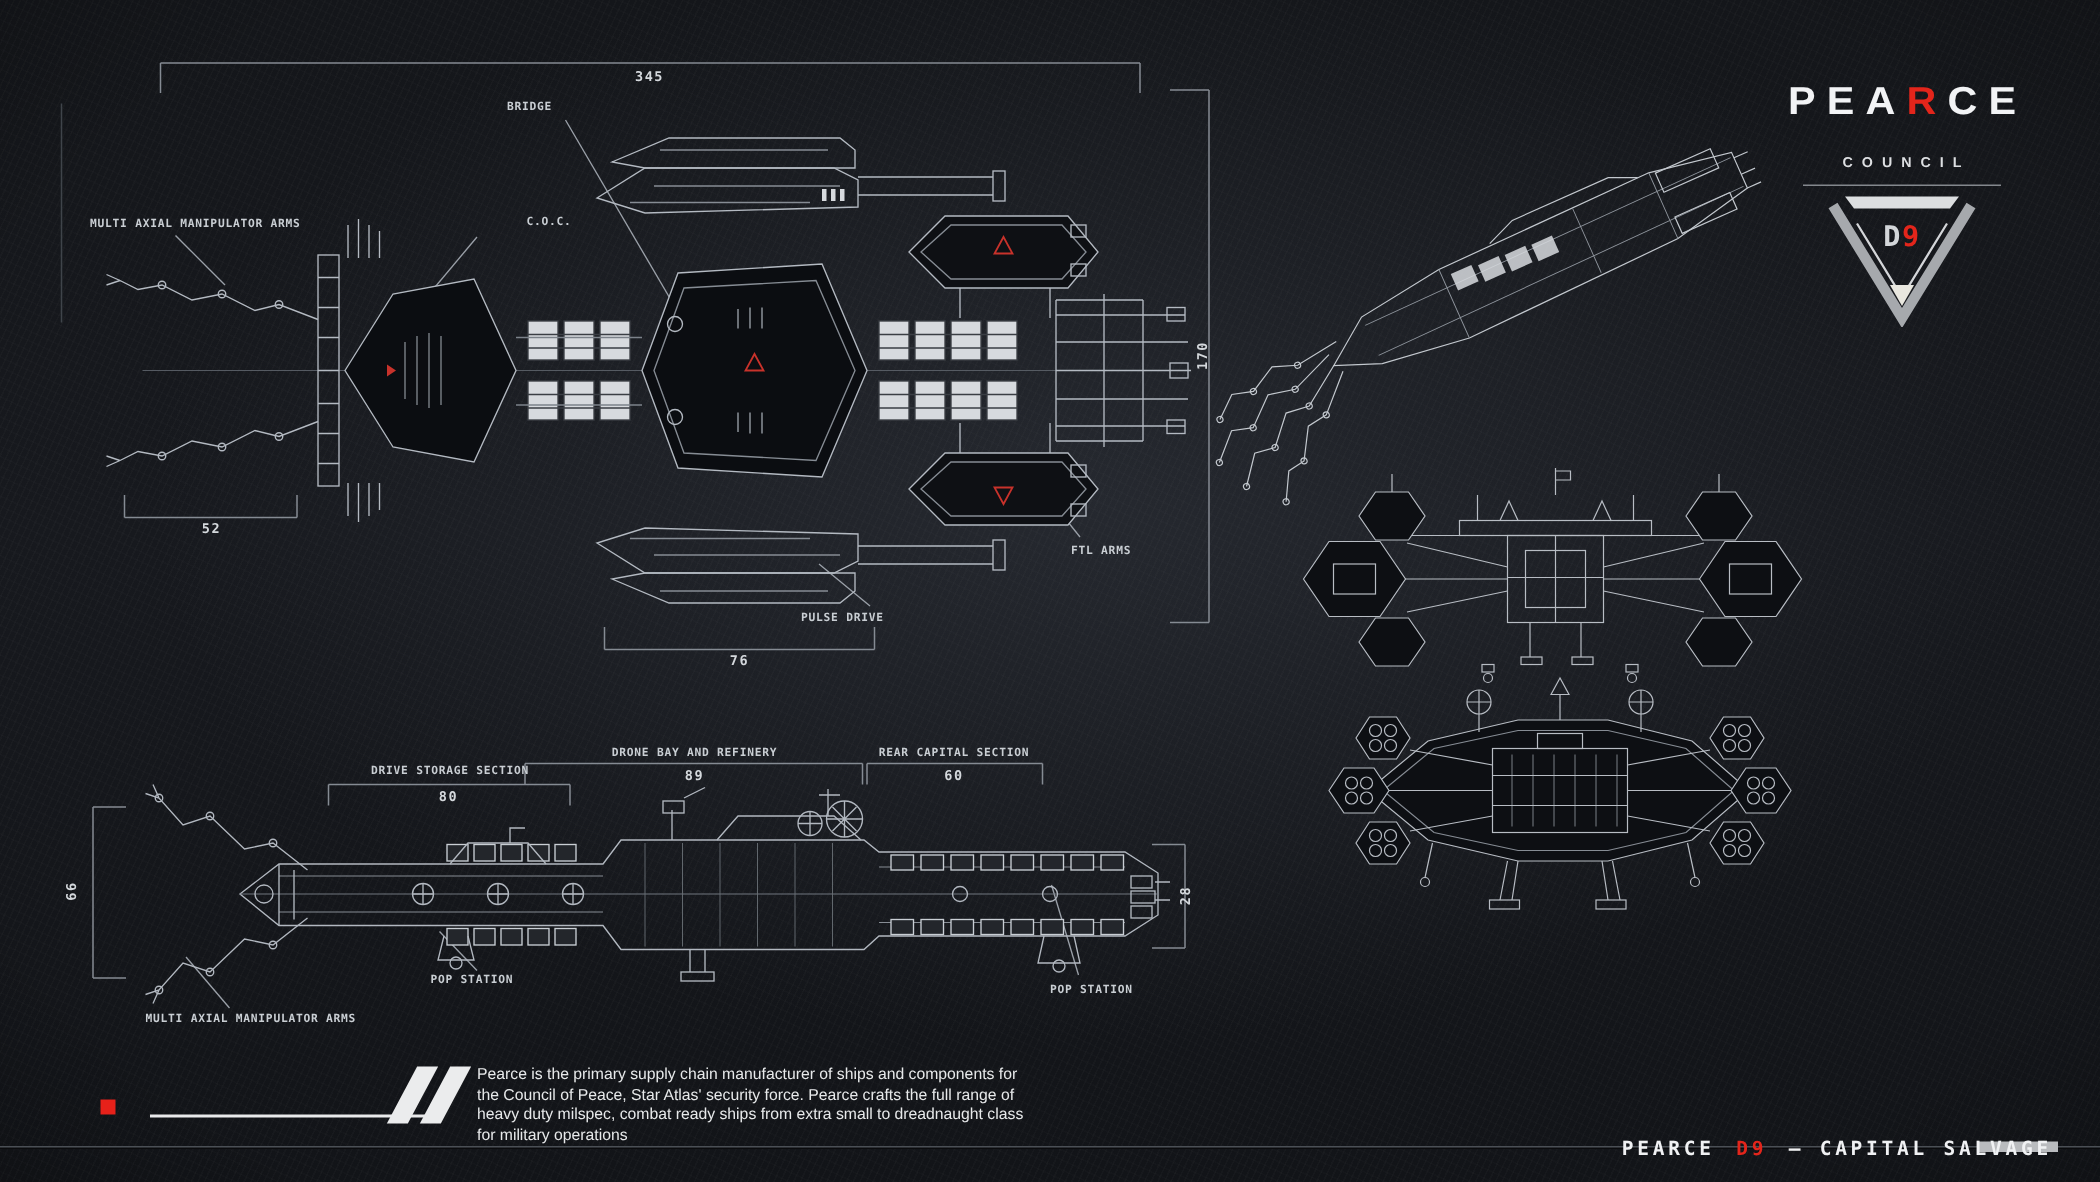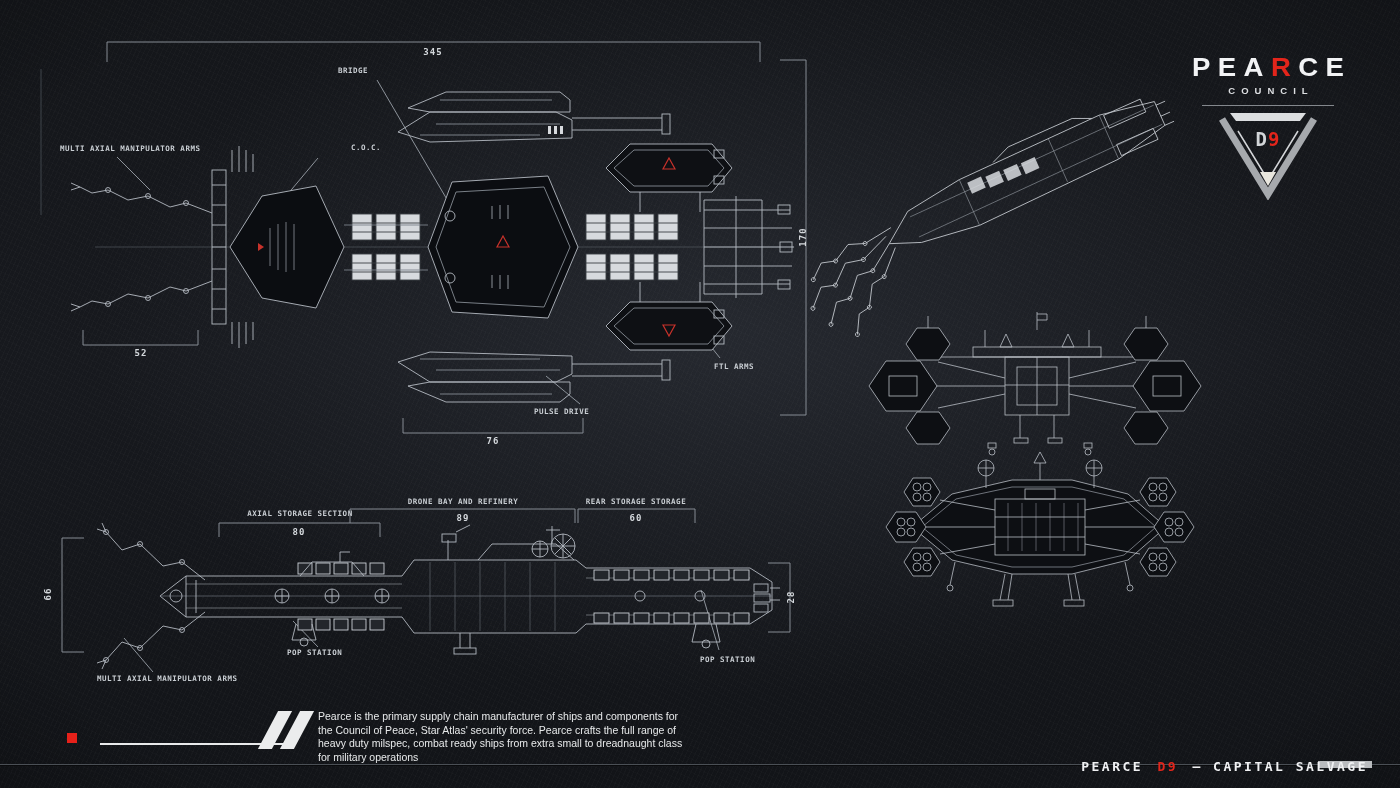--- a/index.html
+++ b/index.html
@@ -19,21 +19,21 @@
   .num{position:absolute;font:bold 9px "DejaVu Sans Mono",monospace;color:#d4d8dc;
        letter-spacing:1px;text-align:center;white-space:nowrap;}
   .vnum{position:absolute;font:bold 9px "DejaVu Sans Mono",monospace;color:#d4d8dc;
        letter-spacing:1px;transform:rotate(-90deg);white-space:nowrap;}
   .ctr{text-align:center;}
   
   .logo{position:absolute;left:1185px;top:52px;width:166px;text-align:center;}
   .brand{font:bold 26px "Liberation Sans",sans-serif;color:#f2f3f5;letter-spacing:7px;
          padding-left:7px;transform:scaleX(1.06);}
   .brand .red{color:#e3251b;}
-  .council{margin-top:2px;font:bold 9.5px "Liberation Sans",sans-serif;color:#dddfe2;letter-spacing:6px;padding-left:6px;}
+  .council{margin-top:20px;font:bold 9.5px "Liberation Sans",sans-serif;color:#dddfe2;letter-spacing:6px;padding-left:6px;}
   .logo-divider{width:132px;height:1px;background:#84888d;margin:9px auto 4px auto;}
   
   .red-square{position:absolute;left:67px;top:733px;width:10px;height:10px;background:#e6211a;}
   .intro-line{position:absolute;left:100px;top:743px;width:192px;height:2px;background:#e9eaeb;}
   .slash{position:absolute;top:711px;width:14px;height:38px;background:#ebeced;transform:skewX(-28deg);}
   .slash.s1{left:268px;} .slash.s2{left:290px;}
   .desc{position:absolute;left:318px;top:710px;width:376px;
         font:10.5px/13.5px "Liberation Sans",sans-serif;color:#e7e9ea;}
   
   .footer-line{position:absolute;left:0;top:764px;width:1400px;height:1px;background:#4a4f55;
@@ -356,25 +356,25 @@
   <div class="num" style="left:408px;top:47px;width:50px;">345</div>
   <div class="vnum" style="left:793px;top:232px;">170</div>
   <div class="num" style="left:116px;top:348px;width:50px;">52</div>
   <div class="num" style="left:468px;top:436px;width:50px;">76</div>
   <div class="lbl" style="left:338px;top:66px;">BRIDGE</div>
   <div class="lbl" style="left:303px;top:143px;margin-left:48px;">C.O.C.</div>
   <div class="lbl" style="left:60px;top:144px;">MULTI AXIAL MANIPULATOR ARMS</div>
   <div class="lbl" style="left:714px;top:362px;">FTL ARMS</div>
   <div class="lbl" style="left:534px;top:407px;">PULSE DRIVE</div>
 
-  <div class="lbl ctr" style="left:219px;top:509px;width:162px;">AXIAL STORAGE SECTION</div>
+  <div class="lbl ctr" style="left:219px;top:509px;width:162px;">DRIVE STORAGE SECTION</div>
   <div class="num" style="left:274px;top:527px;width:50px;">80</div>
   <div class="lbl ctr" style="left:352px;top:497px;width:222px;">DRONE BAY AND REFINERY</div>
   <div class="num" style="left:438px;top:513px;width:50px;">89</div>
-  <div class="lbl ctr" style="left:576px;top:497px;width:120px;">REAR STORAGE STORAGE</div>
+  <div class="lbl ctr" style="left:576px;top:497px;width:120px;">REAR CAPITAL SECTION</div>
   <div class="num" style="left:611px;top:513px;width:50px;">60</div>
   <div class="vnum" style="left:42px;top:589px;">66</div>
   <div class="vnum" style="left:785px;top:592px;">28</div>
   <div class="lbl" style="left:287px;top:648px;">POP STATION</div>
   <div class="lbl" style="left:700px;top:655px;">POP STATION</div>
   <div class="lbl" style="left:97px;top:674px;">MULTI AXIAL MANIPULATOR ARMS</div>
 
   <div class="logo">
     <div class="brand"><span>PEA</span><span class="red">R</span><span>CE</span></div>
     <div class="council">COUNCIL</div>

